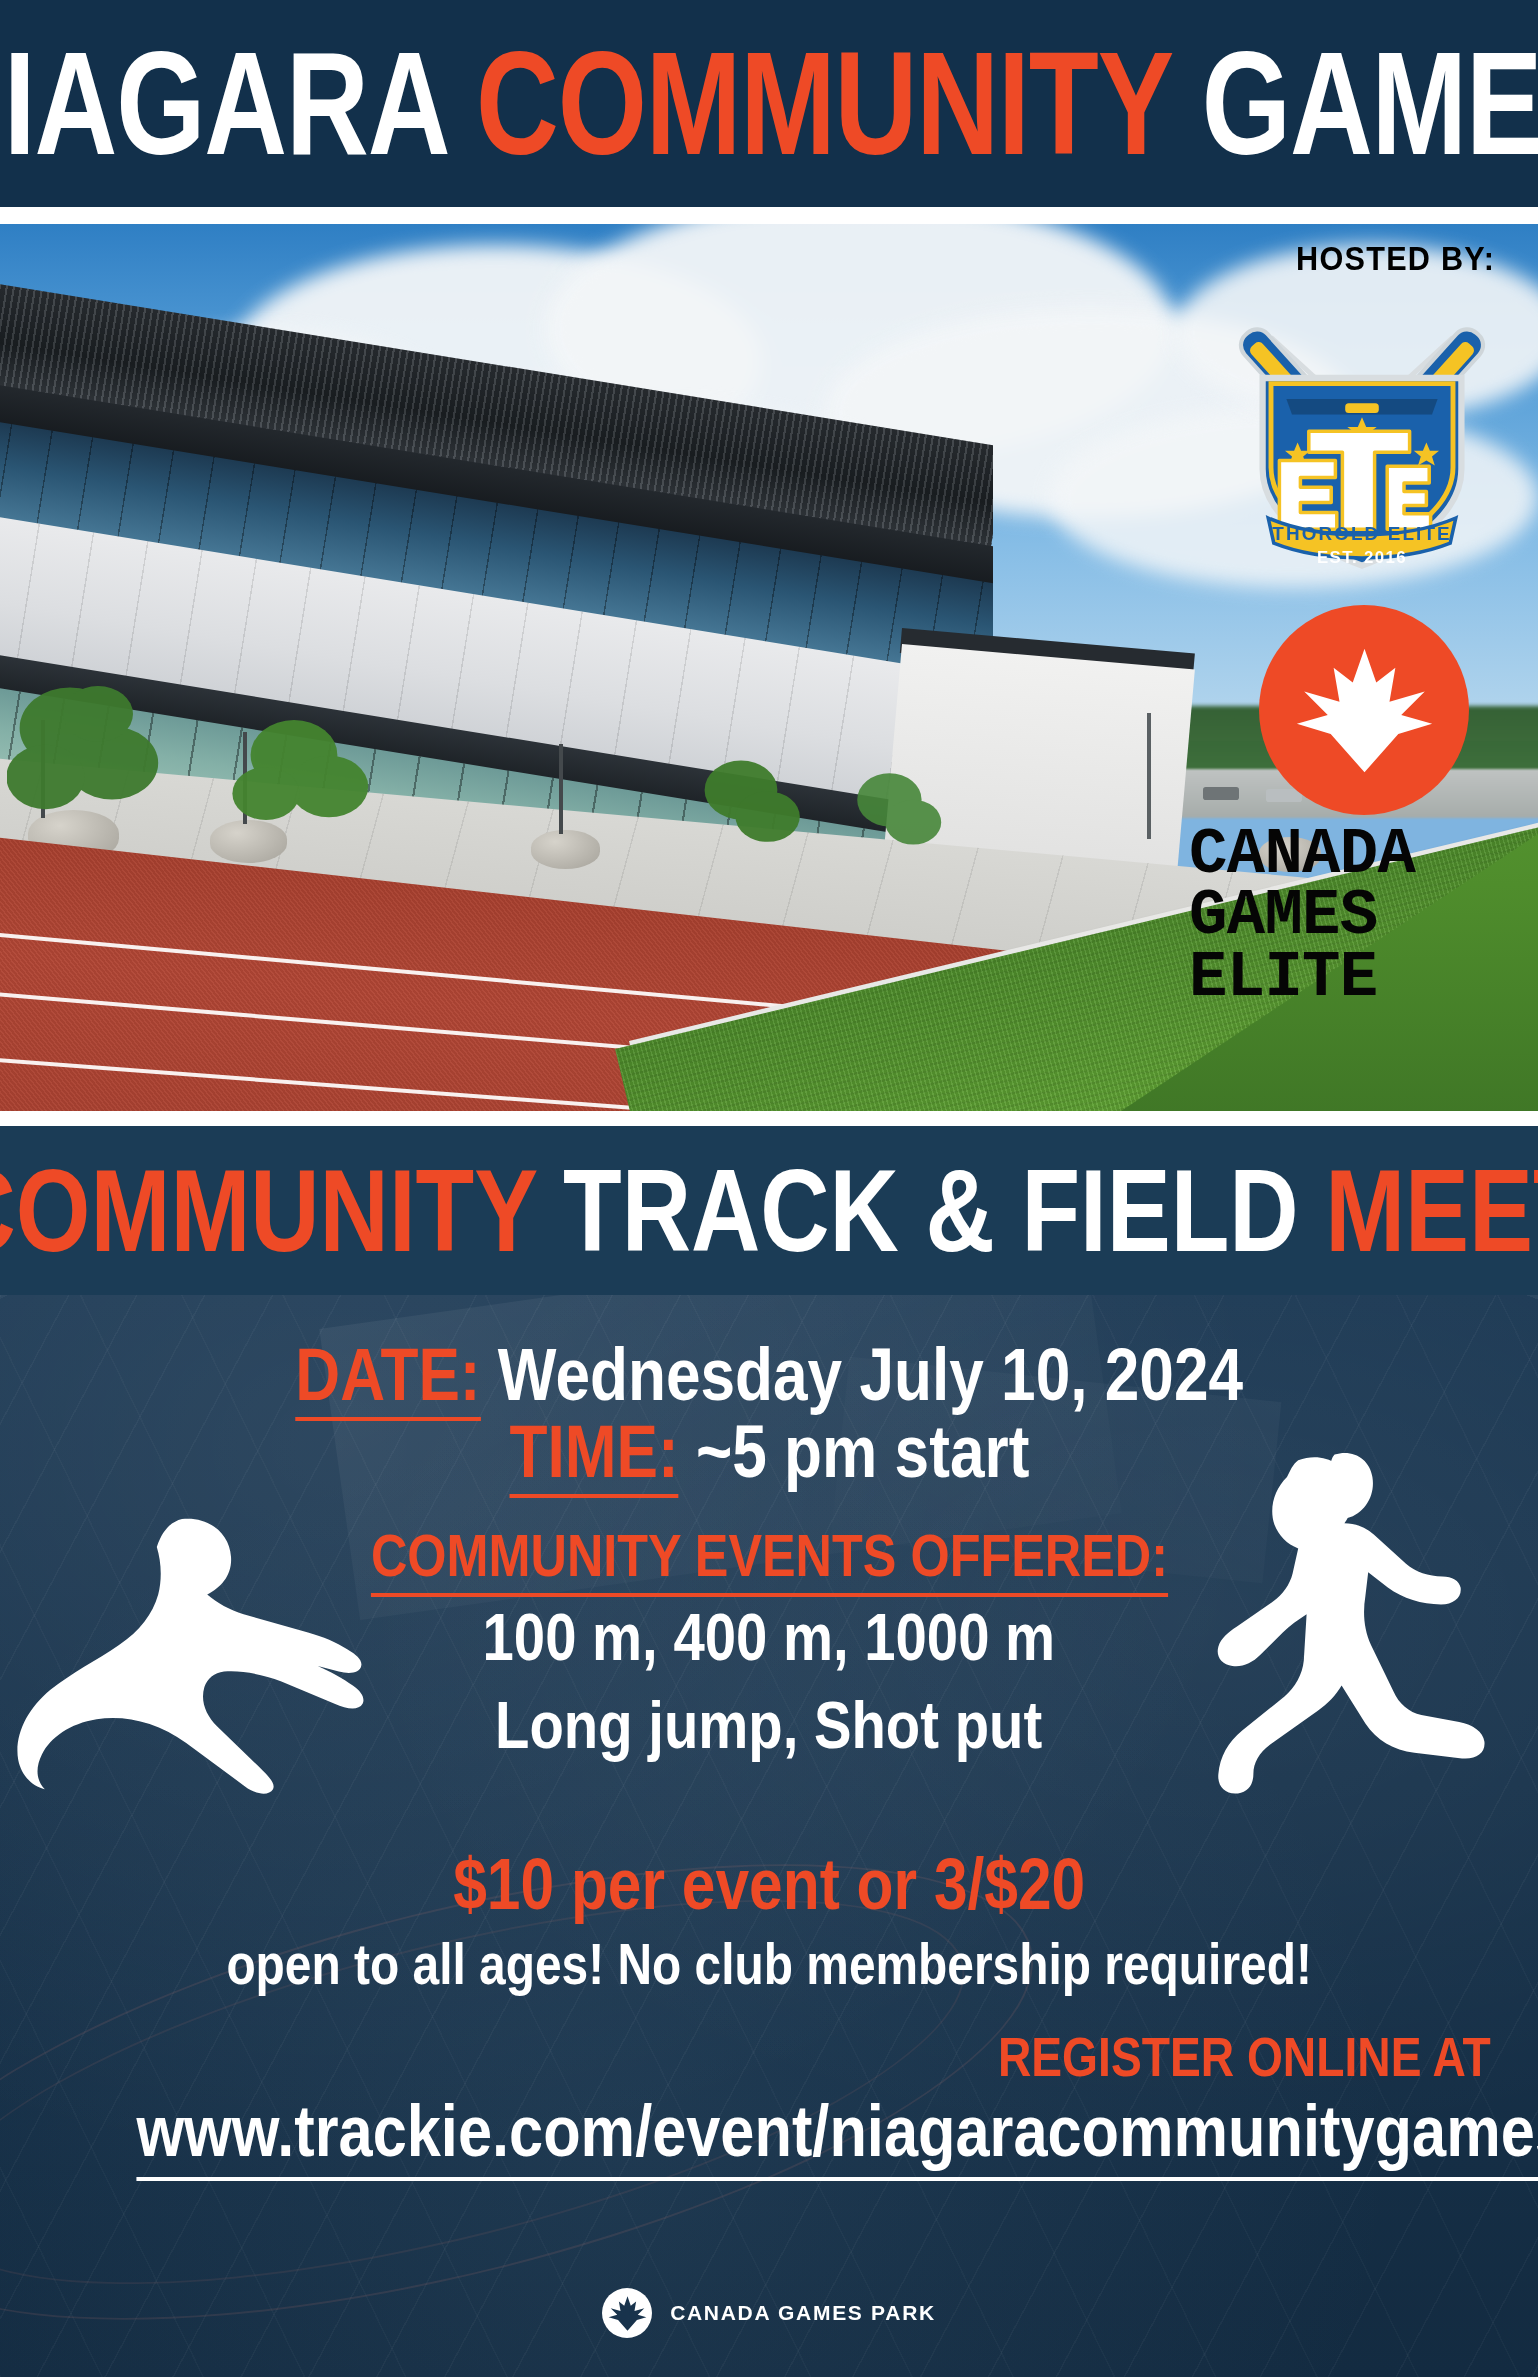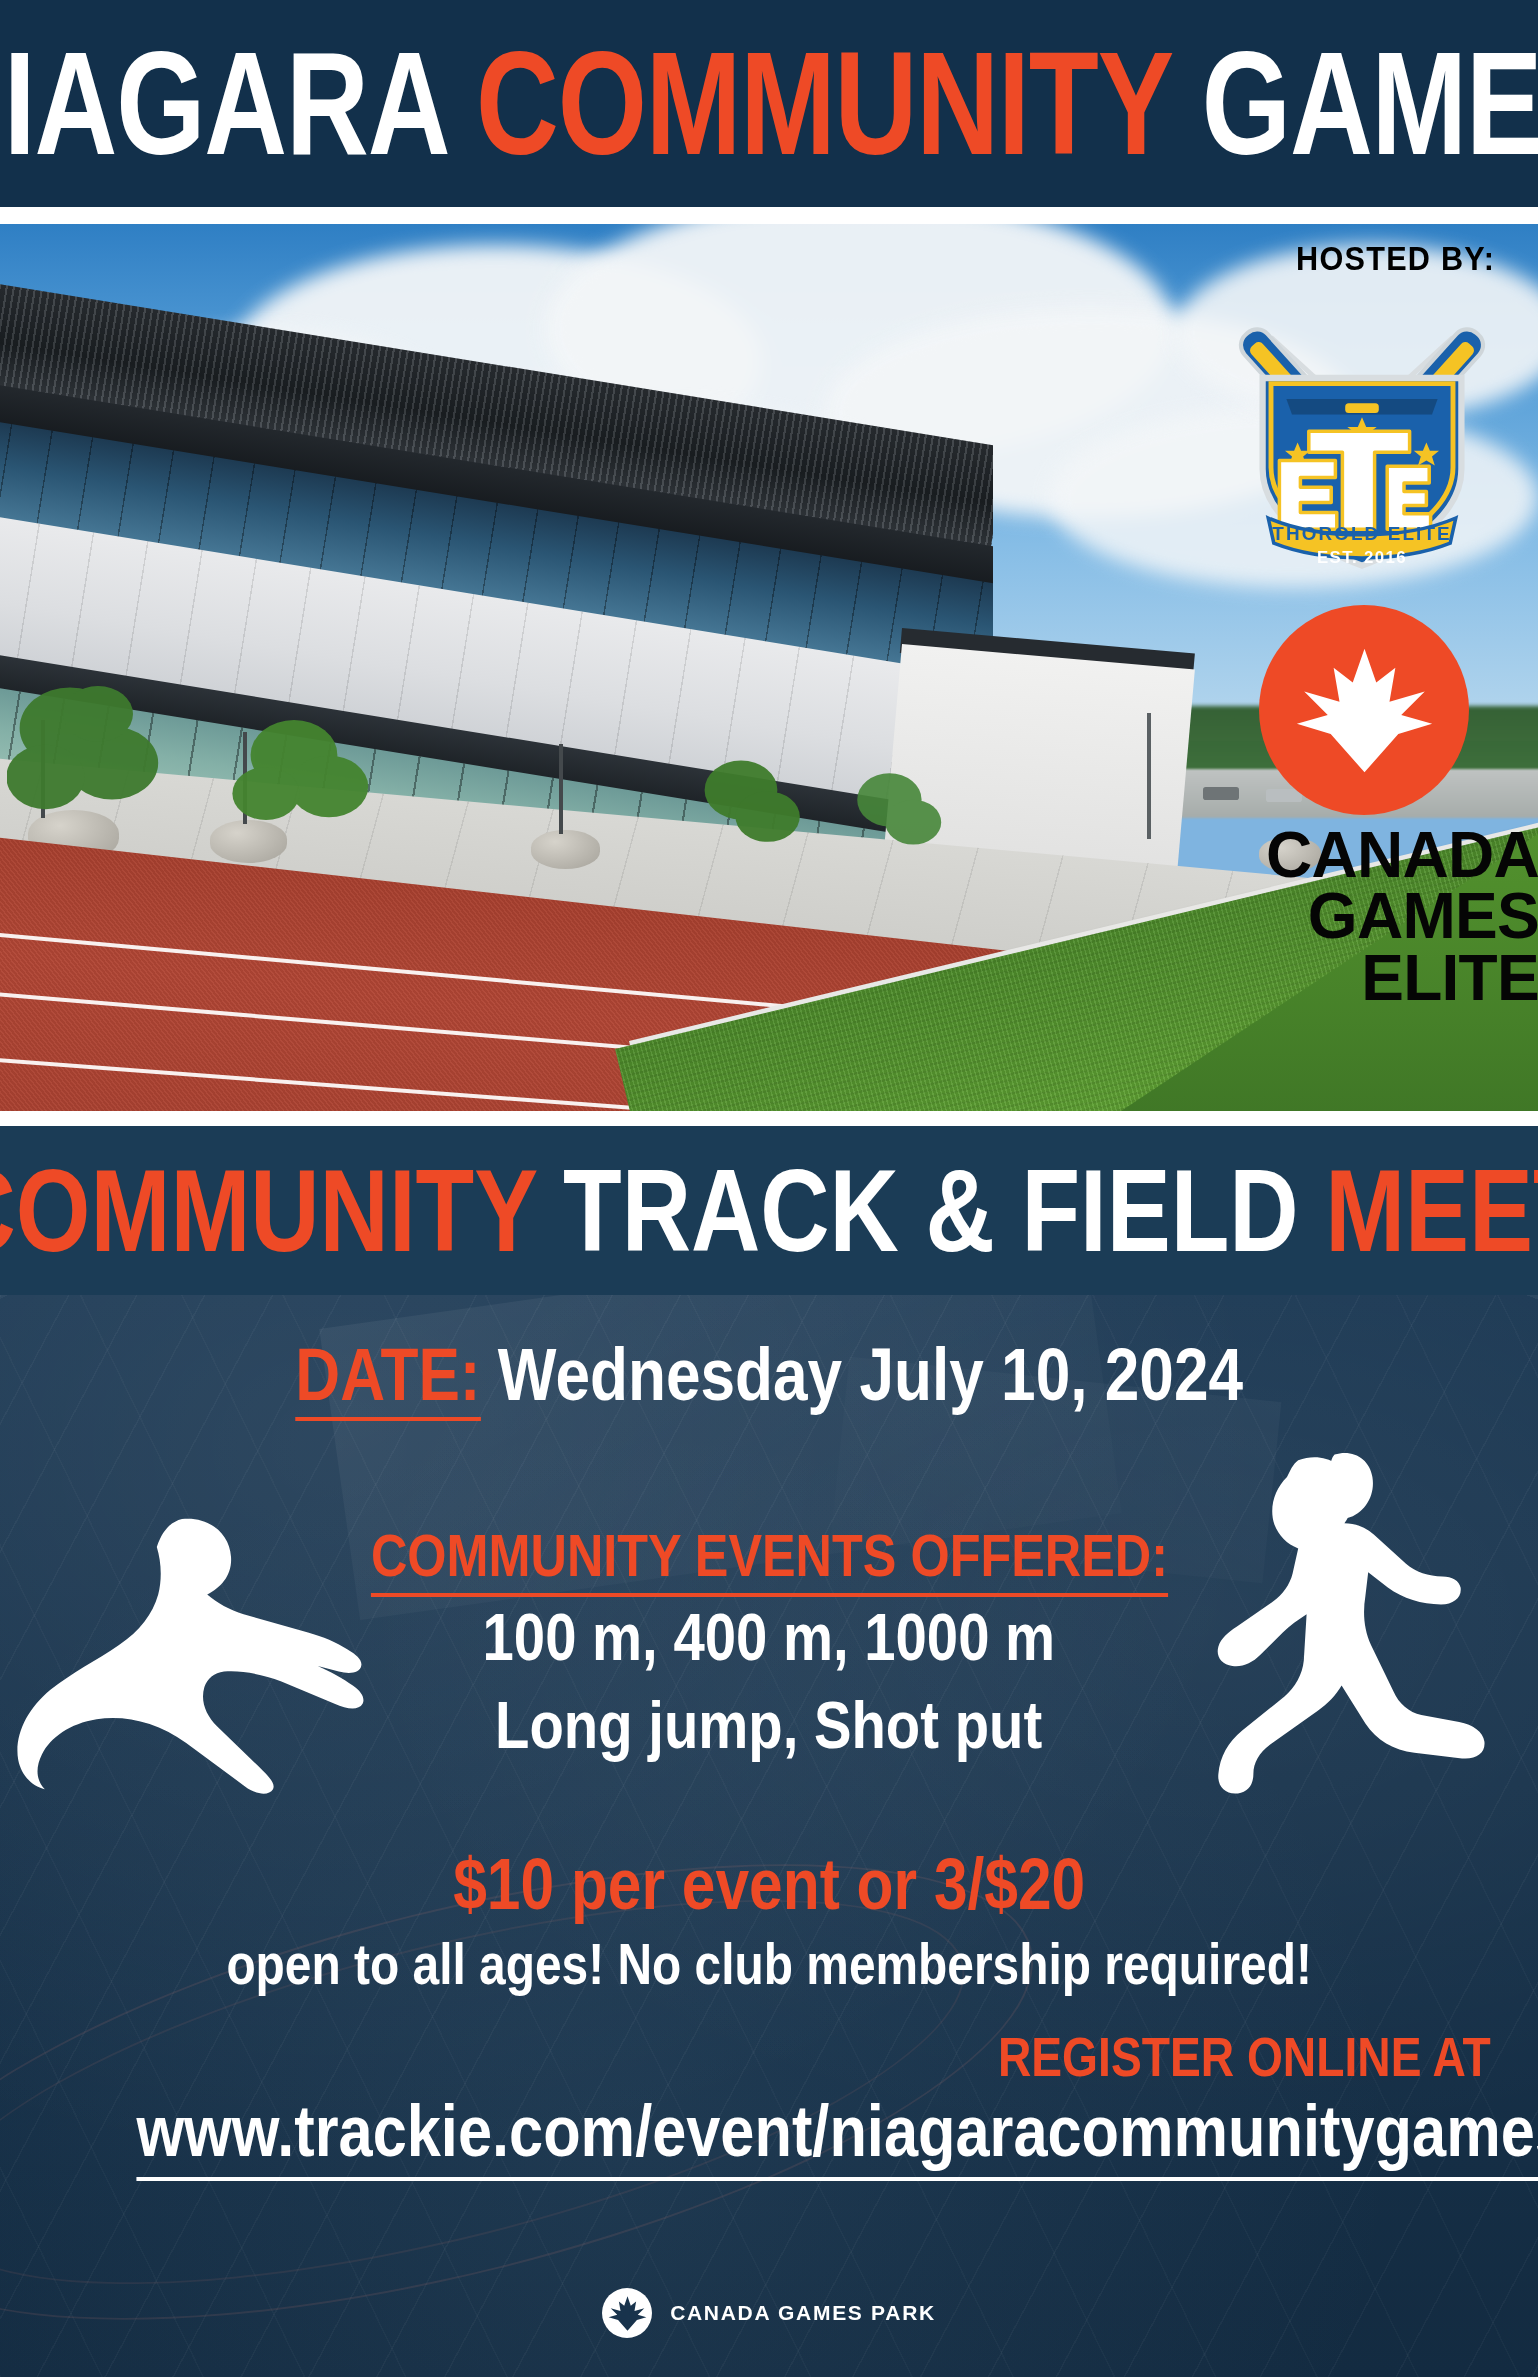--- a/index.html
+++ b/index.html
@@ -148,23 +148,23 @@
     position:absolute; right:43px; top:15.4px; color:#000; font-weight:bold;
     font-family:"Liberation Sans Narrow","Liberation Sans",sans-serif;
     font-size:34px; letter-spacing:1.4px; transform:scaleX(0.9); transform-origin:right top;
   }
   .ettc{ position:absolute; left:1222px; top:70px; width:280px; height:280px; }
   .cgp-circle{
     position:absolute; left:1259px; top:381px; width:210px; height:210px;
     border-radius:50%; background:#ee4a26; display:flex; align-items:center; justify-content:center;
   }
   .cgp-label{
-    position:absolute; left:1189px; top:601px; width:350px; text-align:right;
+    position:absolute; left:1189px; top:601px; width:350px; text-align:left;
     color:#050505; font-weight:bold; font-size:64px; line-height:0.96;
-    font-family:Liberation Sans, sans-serif; letter-spacing:-0.7px;
+    font-family:Liberation Mono, monospace; letter-spacing:-0.7px;
   }
 
   
   .subband{
     position:absolute; left:0; top:1126px; width:1538px; height:169px;
     background:#1b3c56; overflow:hidden;
     display:flex; align-items:center; justify-content:center;
   }
   .subtext{
     position:relative; z-index:2; white-space:nowrap;
@@ -427,20 +427,24 @@
     <div class="aerial-track"></div>
     <div class="aerial-track2"></div>
 
     <div class="content">
 
       <div class="datetime">
         <div class="row line"><span class="cond">
           <span class="orange ul-or">DATE:</span>
           <span class="white">Wednesday July 10, 2024</span>
         </span></div>
+        <div class="row line"><span class="cond">
+          <span class="orange ul-or">TIME:</span>
+          <span class="white">~5 pm start</span>
+        </span></div>
       </div>
 
       <svg class="sil-jump" viewBox="0 0 530 420">
         <path fill="#ffffff" d="M250 20 C288 16 318 40 320 74 C322 100 306 118 286 128
           C300 140 318 150 338 156 L430 182 C452 188 470 196 486 206 C500 214 508 222 506 230
           C504 240 490 242 474 238 L444 230 C462 238 480 248 494 258 C506 266 512 276 508 284
           C502 294 486 292 468 284 L392 252 C364 242 336 236 310 238 C296 240 286 248 282 260
           C276 280 284 300 300 316 L360 374 C374 388 384 398 380 406 C374 416 356 414 340 402
           L256 340 C214 310 170 300 128 306 C90 312 62 332 50 356 C40 376 42 394 54 406
           C36 402 20 386 16 364 C10 330 28 292 62 264 C92 240 128 222 160 200

